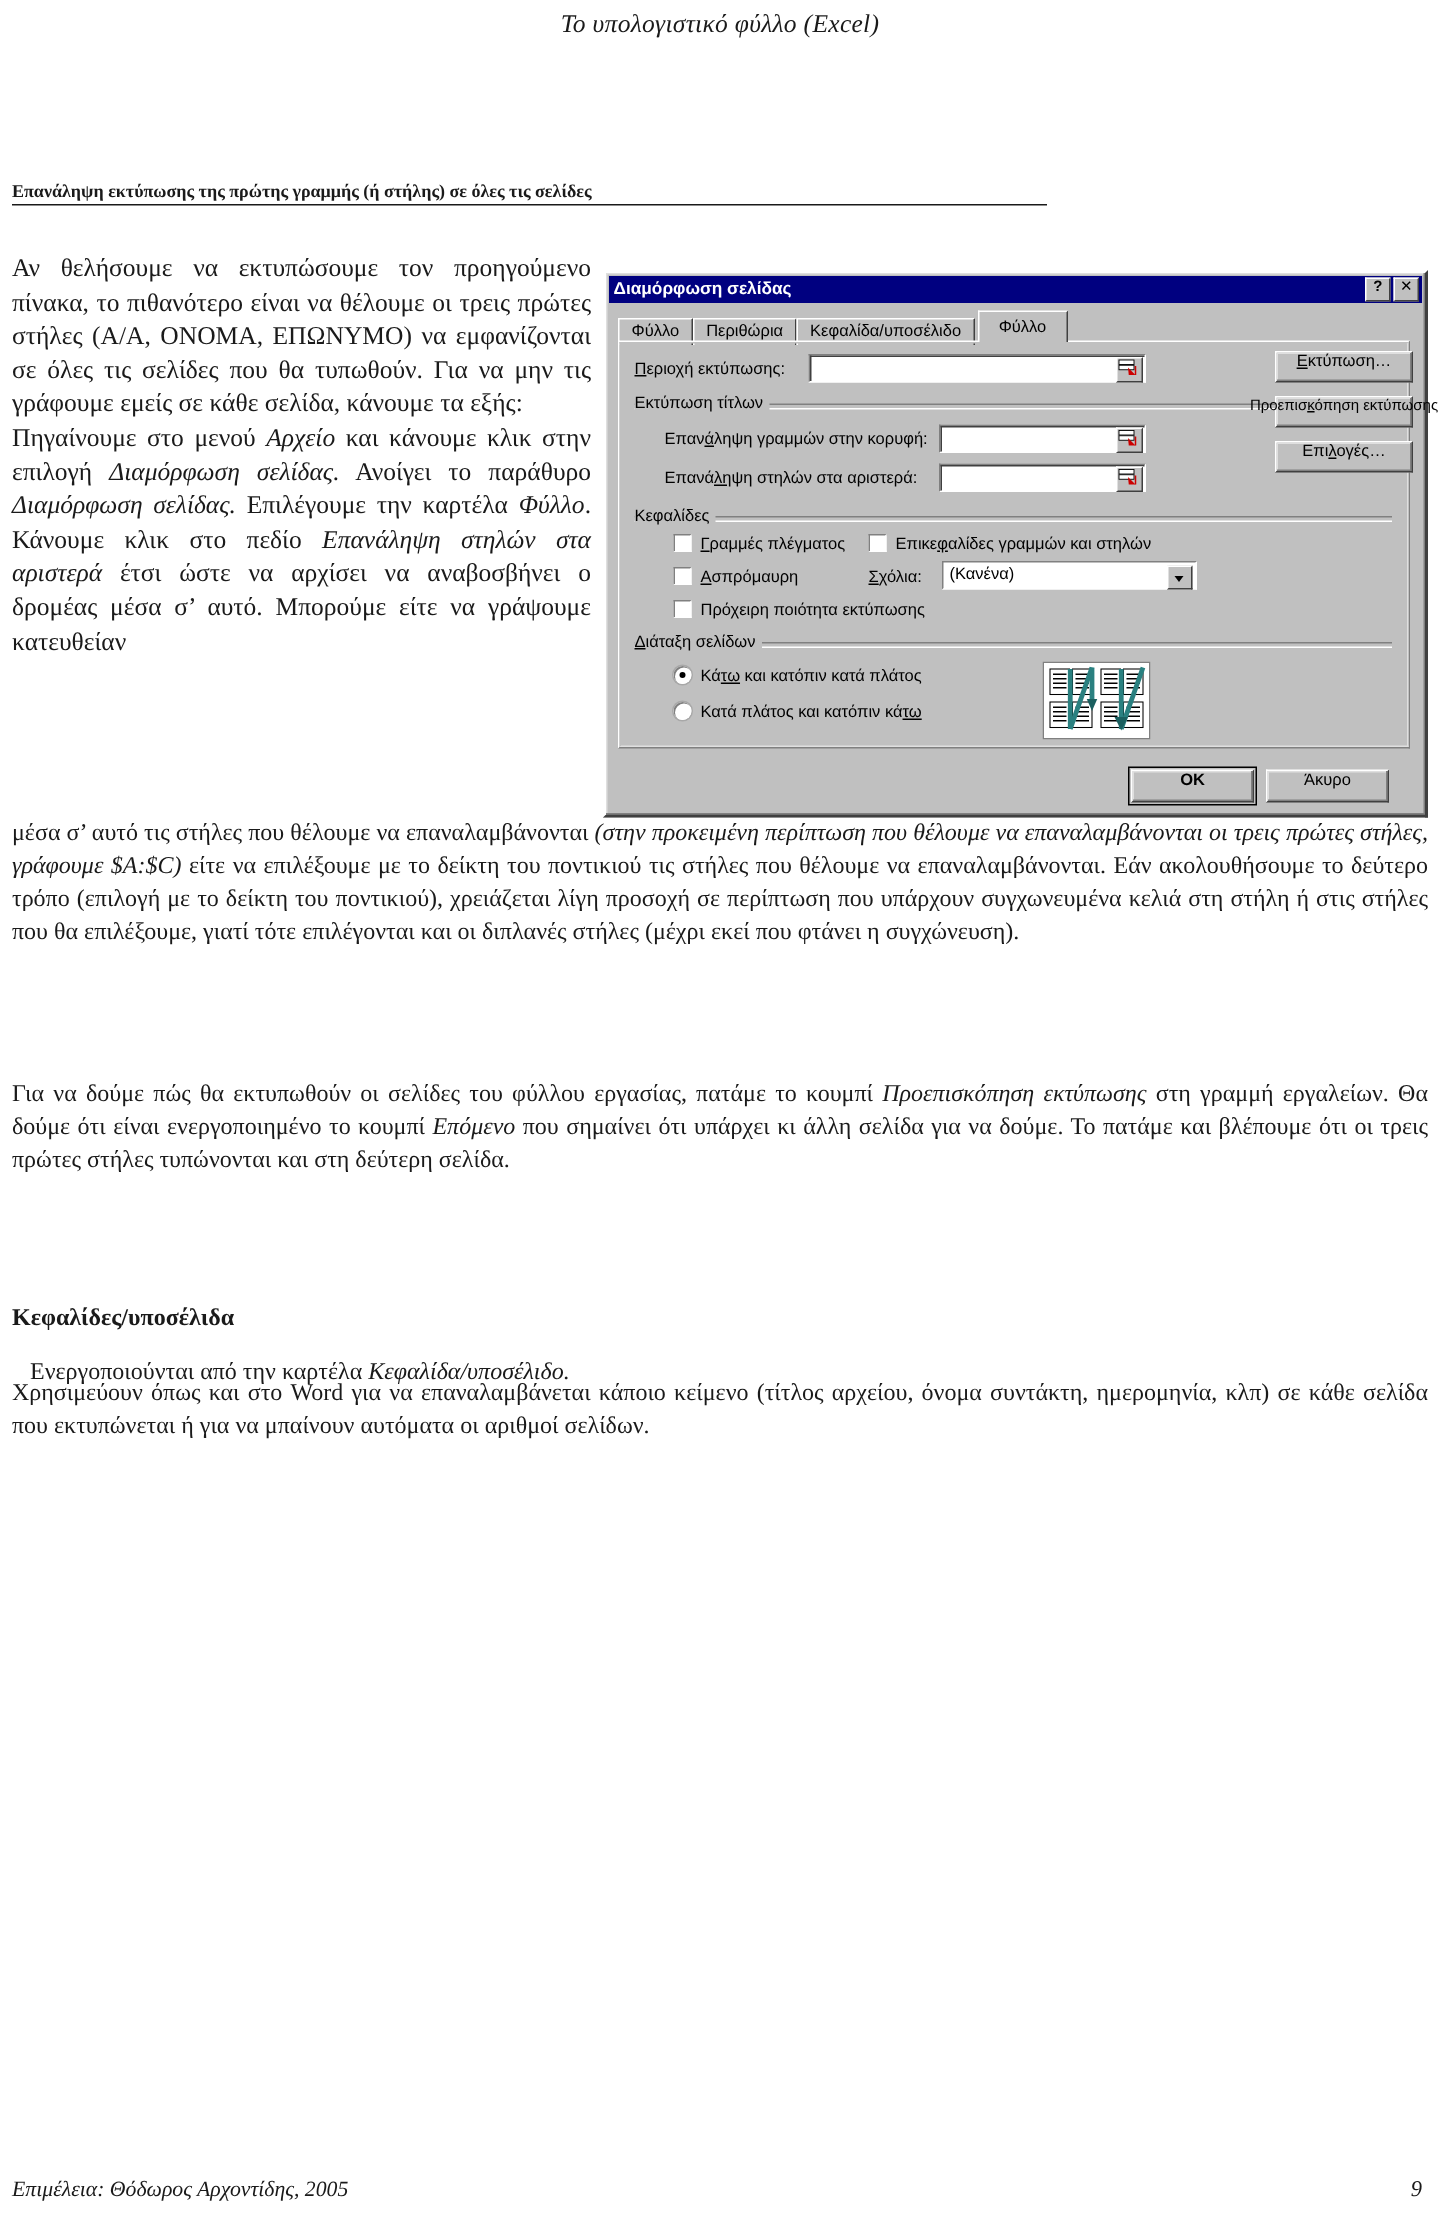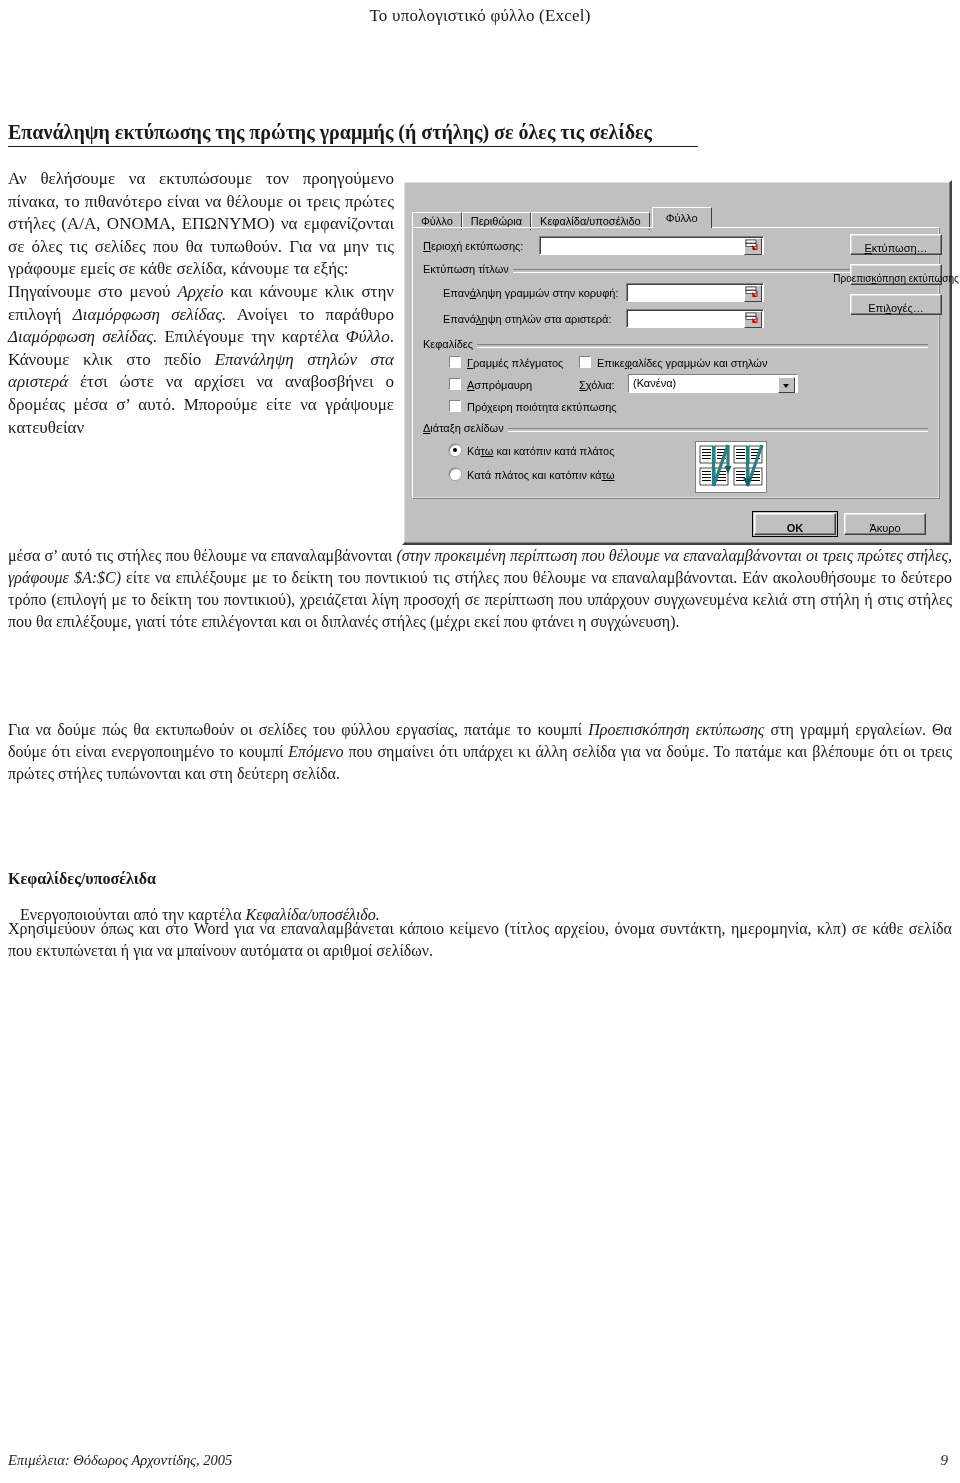--- a/index.html
+++ b/index.html
@@ -14,31 +14,32 @@
     font-family: "Liberation Serif", "DejaVu Serif", serif;
     color: #1a1a1a;
     overflow: hidden;
   }
 
   
   #page-header {
     position: absolute;
     top: 6px; left: 0; width: 960px;
     text-align: center;
+    font-style: italic;
     font-size: 17px;
     letter-spacing: .2px;
   }
 
   
   #section-heading {
     position: absolute;
     top: 120px; left: 8px;
     width: 690px;
     font-weight: bold;
-    font-size: 20px;
+    font-size: 12px;
     border-bottom: 1.5px solid #1a1a1a;
     padding-bottom: 1px;
     line-height: 1.25;
   }
 
   
   #intro-column {
     position: absolute;
     top: 168px; left: 8px;
     width: 386px;
@@ -325,21 +326,21 @@
     border-left: 1px solid #ffffff;
     border-right: 1px solid #404040;
     border-bottom: 1px solid #404040;
     box-shadow: inset -1px -1px 0 #808080, inset 1px 1px 0 #dfdfdf;
     font-size: 11px;
     text-align: center;
     box-sizing: border-box;
     cursor: default;
     white-space: nowrap;
     display: flex;
-    align-items: flex-end;
+    align-items: flex-start;
     justify-content: center;
     font-family: "Liberation Sans", "DejaVu Sans", sans-serif;
   }
   .btn.default { outline: 1px solid #000; outline-offset: 1px; }
 
   
   #order-preview {
     position: absolute;
     left: 282px; top: 213px;
     width: 72px; height: 52px;
@@ -368,20 +369,25 @@
 
 <p id="par-headers-intro"><span>Ενεργοποιούνται από την καρτέλα </span><span class="it">Κεφαλίδα/υποσέλιδο.</span></p>
 
 <p id="par-headers-body">Χρησιμεύουν όπως και στο Word για να επαναλαμβάνεται κάποιο κείμενο (τίτλος αρχείου, όνομα συντάκτη, ημερομηνία, κλπ) σε κάθε σελίδα που εκτυπώνεται ή για να μπαίνουν αυτόματα οι αριθμοί σελίδων.</p>
 
 <div id="footer-left">Επιμέλεια: Θόδωρος Αρχοντίδης, 2005</div>
 <div id="footer-page">9</div>
 
 <div id="dialog">
 
+  <div class="titlebar">
+    <span class="titlebar-text">Διαμόρφωση σελίδας</span>
+    <div class="tb-btn">?</div>
+    <div class="tb-btn">✕</div>
+  </div>
 
   <div class="tabstrip">
     <div class="tab">Φύλλο</div>
     <div class="tab">Περιθώρια</div>
     <div class="tab">Κεφαλίδα/υποσέλιδο</div>
     <div class="tab active">Φύλλο</div>
   </div>
 
   <div class="panel">
     <div class="panel-inner"></div>

